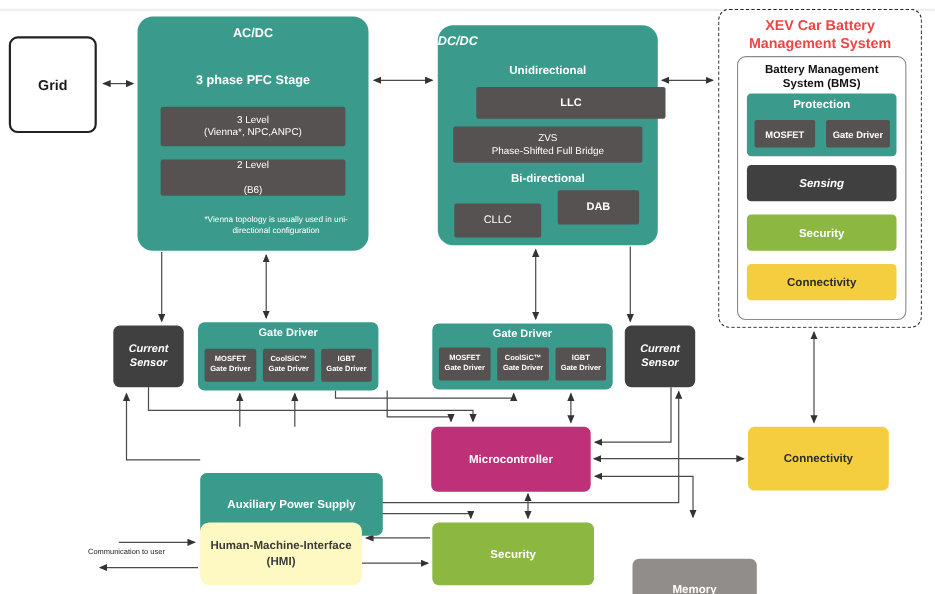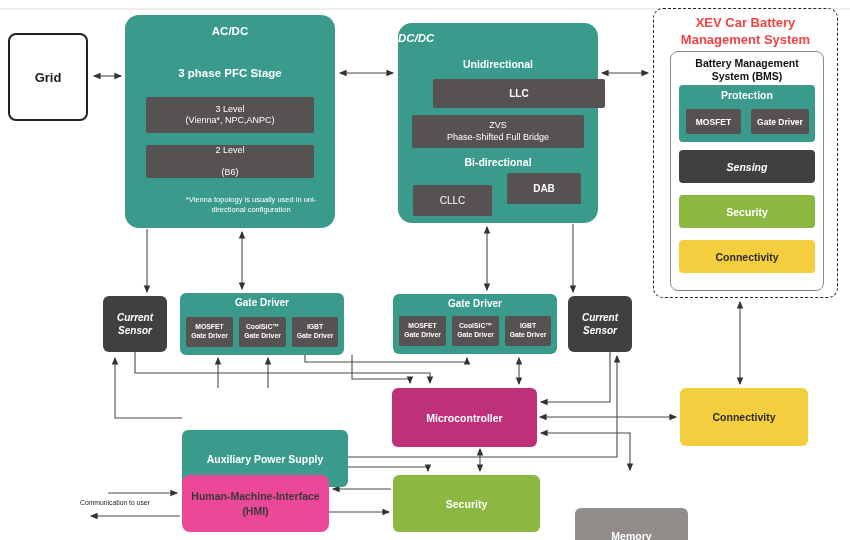--- a/index.html
+++ b/index.html
@@ -10,21 +10,21 @@
   .top-rule{left:0;top:8px;width:850px;height:2px;background:#eeeeee;}
   .grid-box{left:8px;top:33px;width:80px;height:88px;border:2px solid #222;border-radius:8px;background:#fff;
             font-weight:bold;font-size:13px;color:#1a1a1a;}
   .teal{background:#3a9b8c;color:#fff;border-radius:14px;}
   .teal-sm{background:#3a9b8c;color:#fff;border-radius:6px;}
   .darkbox{background:#575252;color:#fff;border-radius:2px;}
   .orange{background:#404040;color:#fff;border-radius:6px;font-style:italic;}
   .magenta{background:#be3078;color:#fff;border-radius:6px;}
   .green{background:#8cb841;color:#fff;border-radius:6px;}
   .gold{background:#f5ce3f;color:#2b2b2b;border-radius:6px;}
-  .paleyellow{background:#ec4899;color:#3a3a3a;border-radius:8px;}
+  .paleyellow{background:#fef9c3;color:#3a3a3a;border-radius:8px;}
   .gray{background:#918d8b;color:#fff;border-radius:6px;}
   .bt{font-weight:bold;font-size:11.5px;}
   .sub9{font-size:9px;line-height:1.25;}
   .acdc{left:125px;top:15px;width:210px;height:213px;}
   .acdc .title{position:absolute;top:10px;width:100%;text-align:center;}
   .acdc .subtitle{position:absolute;top:52px;width:100%;text-align:center;}
   .acdc-opt1{left:146px;top:97px;width:168px;height:36px;}
   .acdc-opt2{left:146px;top:145px;width:168px;height:33px;justify-content:space-between;}
   .footnote{position:absolute;top:180px;left:0;width:100%;font-size:7.5px;line-height:1.35;text-align:center;padding-left:42px;}
   .dcdc{left:398px;top:23px;width:200px;height:200px;}

